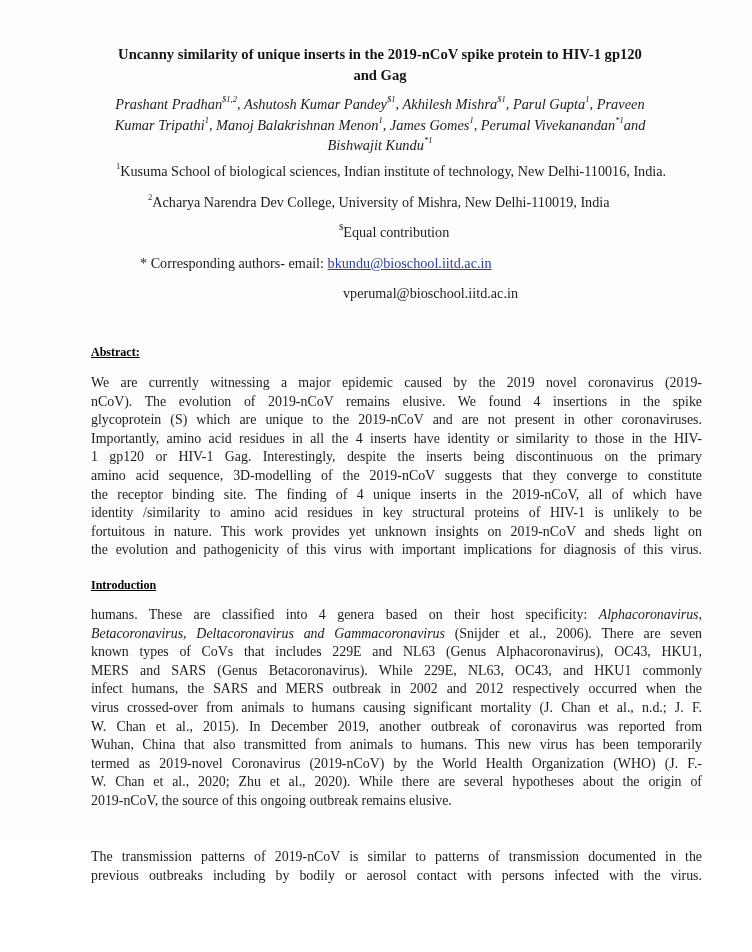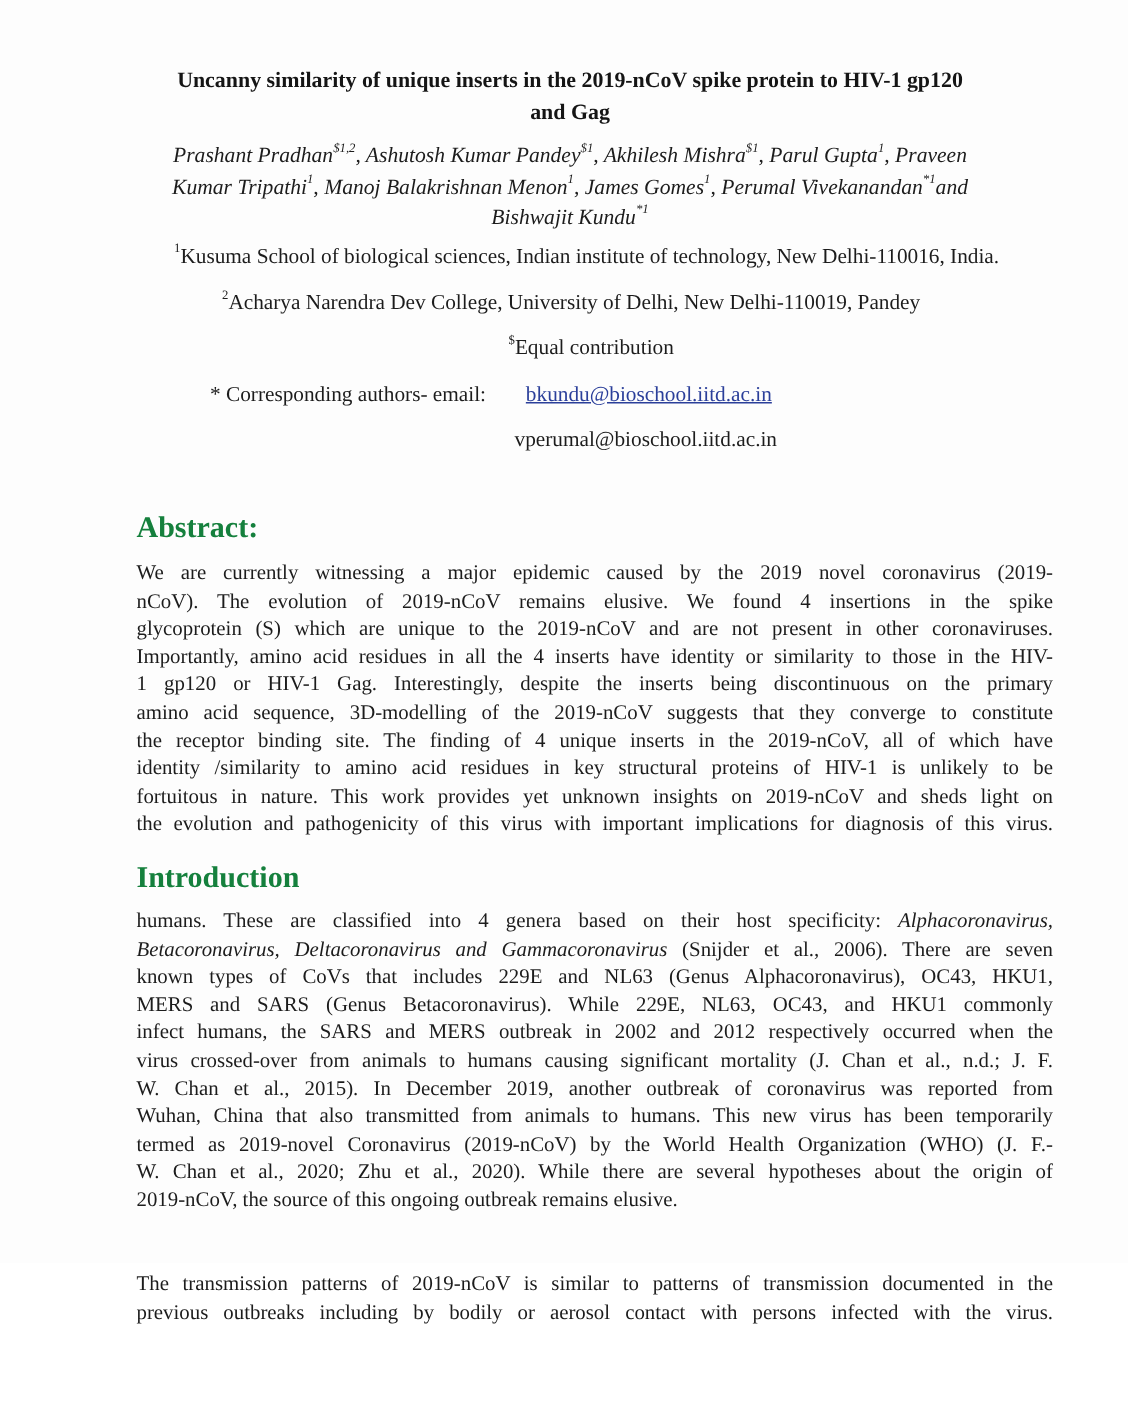--- a/index.html
+++ b/index.html
@@ -51,29 +51,29 @@
     }
     .affil1 { left: 116px; top: 162px; }
     .affil2 { left: 148px; top: 193px; }
     .equal  { left: 339px; top: 223px; }
     .corr   { left: 140px; top: 254px; }
     .email2 { left: 343px; top: 284px; }
     .link {
       color: #2b3f9a;
       text-decoration: underline;
       text-decoration-color: #2b3f9a;
-      margin-left: 23px;
     }
     .heading {
       position: absolute;
       left: 91px;
       font-weight: bold;
-      font-size: 20px;
+      font-size: 12px;
       line-height: 18px;
-      color: #15803d;
+      color: #000000;
+      text-decoration: underline;
     }
     .h-abstract { top: 343px; }
     .h-intro { top: 576px; }
     .para {
       position: absolute;
       left: 91px; width: 611px;
       font-size: 13.9px;
       line-height: 18.6px;
       text-align: justify;
       color: #1c1c1c;
@@ -109,21 +109,21 @@
     </div>
     <div>
       <span>Bishwajit Kundu</span><sup>*1</sup>
     </div>
   </div>
 
   <div class="affil affil1">
     <sup>1</sup><span>Kusuma School of biological sciences, Indian institute of technology, New Delhi-110016, India.</span>
   </div>
   <div class="affil affil2">
-    <sup>2</sup><span>Acharya Narendra Dev College, University of Delhi, New Delhi-110019, Pandey</span>
+    <sup>2</sup><span>Acharya Narendra Dev College, University of Mishra, New Delhi-110019, India</span>
   </div>
   <div class="affil equal">
     <sup>$</sup><span>Equal contribution</span>
   </div>
   <div class="affil corr">
     <span>* Corresponding authors- email: </span><span class="link">bkundu@bioschool.iitd.ac.in</span>
   </div>
   <div class="affil email2">vperumal@bioschool.iitd.ac.in</div>
 
   <div class="heading h-abstract">Abstract:</div>

